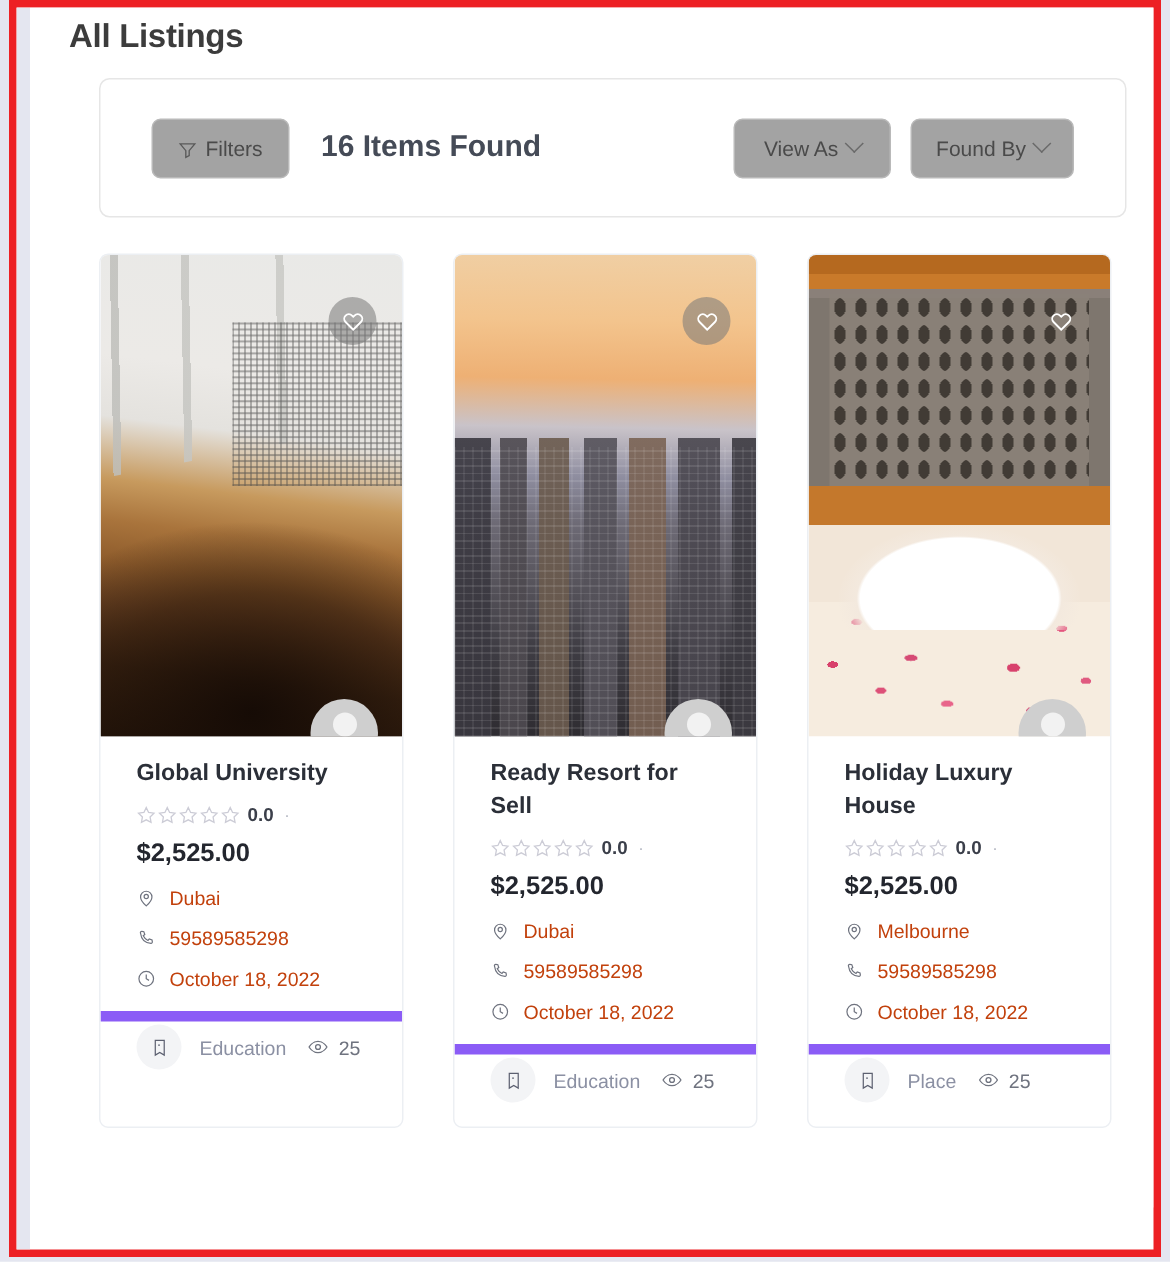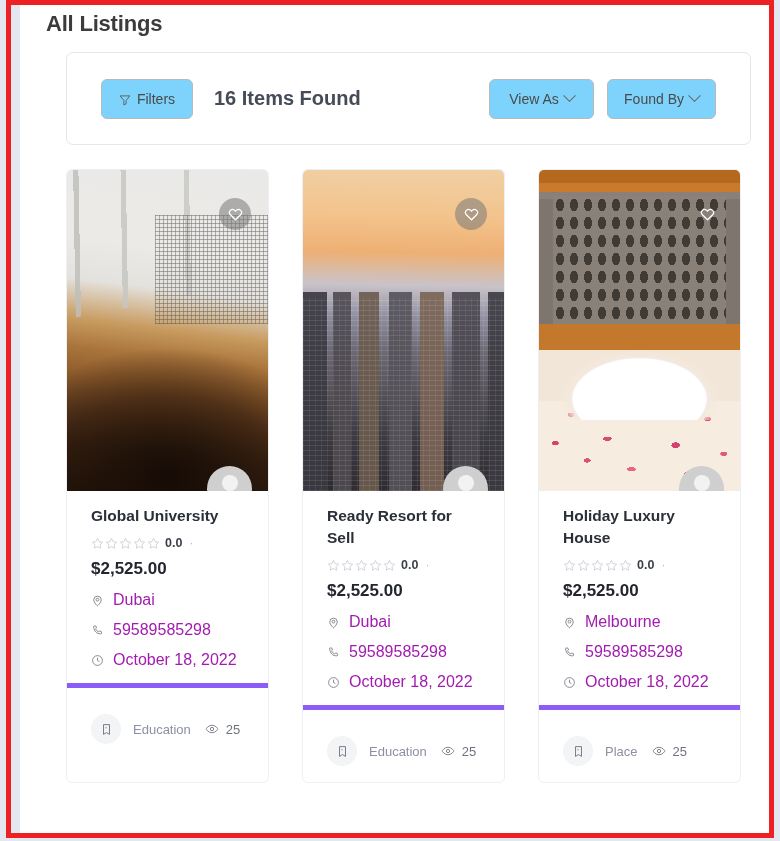--- a/index.html
+++ b/index.html
@@ -59,21 +59,21 @@
     border-radius: 7px;
     background: #fff;
     display: flex;
     align-items: center;
     padding: 0 34px;
   }
 
   .pill-btn {
     border: 1px solid #b9b9b9;
     border-radius: 6px;
-    background: #7dd3fc;
+    background: #a3a3a3;
     color: #4a4a4a;
     font-size: 14px;
     height: 40px;
     display: inline-flex;
     align-items: center;
     justify-content: center;
     gap: 6px;
     padding: 0 16px;
     cursor: pointer;
     font-family: "Liberation Sans", sans-serif;
@@ -275,32 +275,32 @@
     font-size: 17px;
     font-weight: bold;
     color: #23262e;
     margin-bottom: 12px;
   }
 
   .meta-row {
     display: flex;
     align-items: center;
     gap: 9px;
-    font-size: 16px;
-    color: #a21caf;
+    font-size: 13px;
+    color: #c2410c;
     margin-bottom: 12px;
     white-space: nowrap;
   }
   .meta-row:last-child { margin-bottom: 14px; }
   .meta-row svg { width: 13px; height: 13px; flex: 0 0 13px; }
 
   
   .card-footer {
-    border-top: 5px solid #8b5cf6;
-    padding: 26px 24px 16px 24px;
+    border-top: 7px solid #8b5cf6;
+    padding: 2px 24px 16px 24px;
     display: flex;
     align-items: center;
     flex-wrap: wrap;
     gap: 10px 14px;
   }
   .cat-chip { display:flex; align-items:center; gap: 12px; }
   .cat-ico-wrap {
     width: 30px; height: 30px; border-radius: 50%;
     background: #f3f4f6;
     display: flex; align-items: center; justify-content: center;

